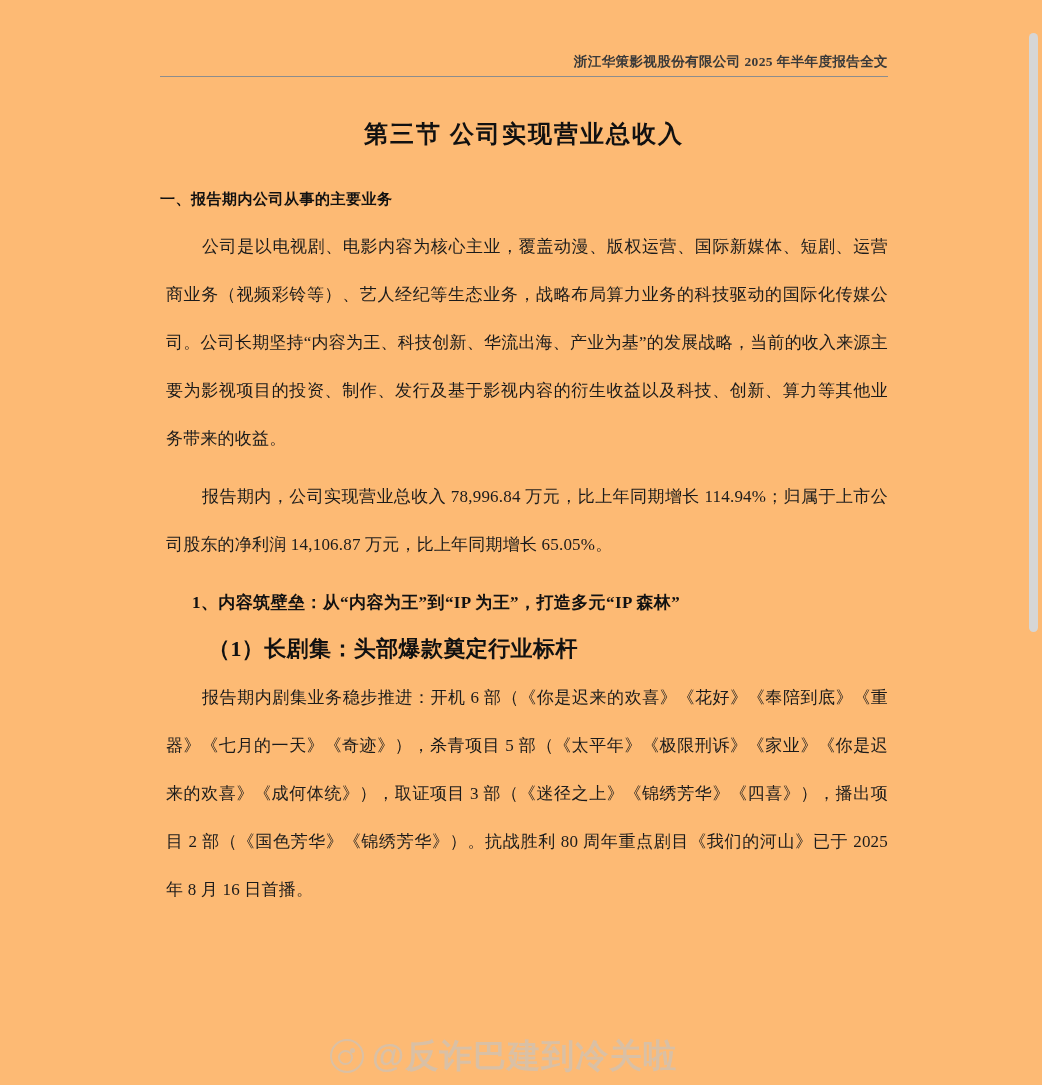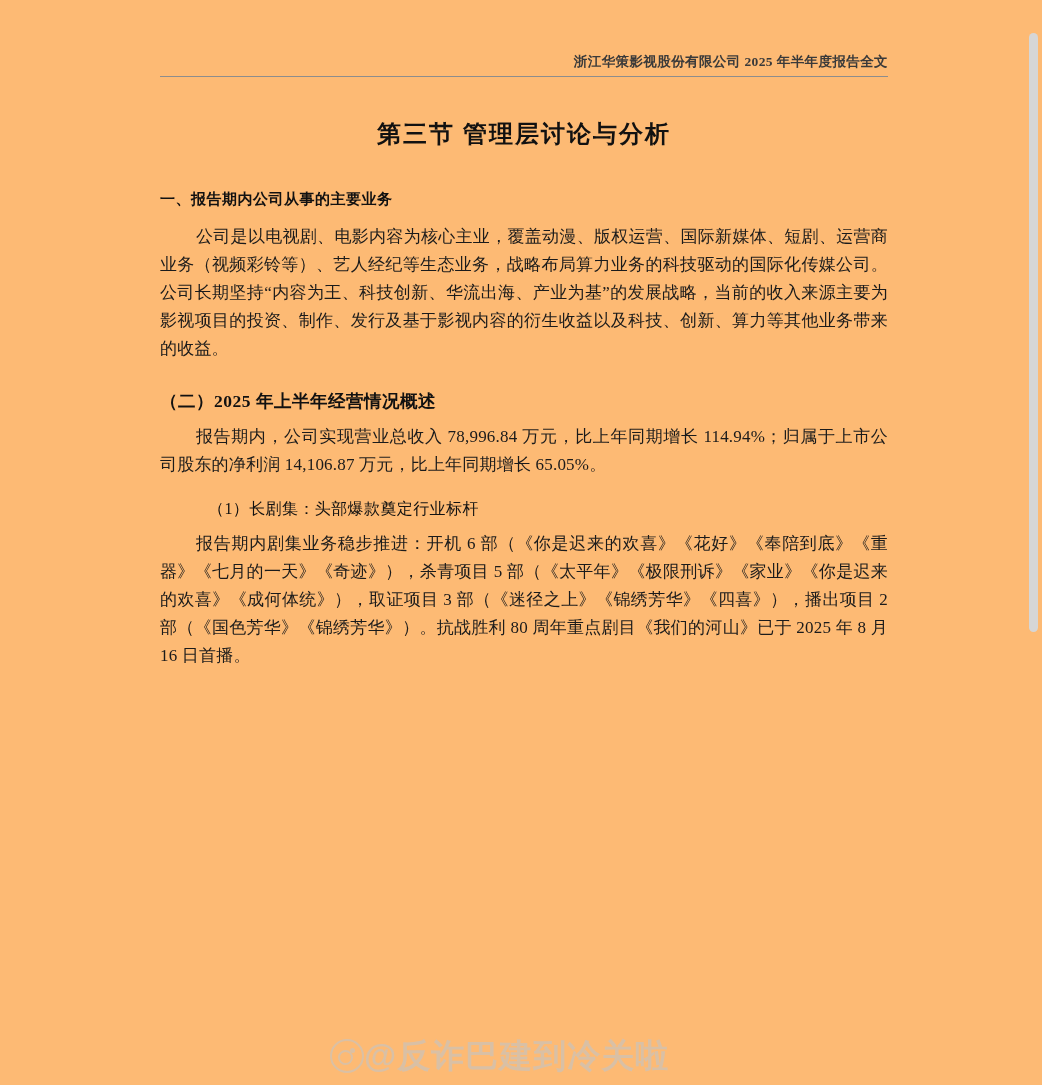--- a/index.html
+++ b/index.html
@@ -95,31 +95,31 @@
     margin: 22px 0 0 0;
     text-indent: 32px;
     font-size: 17px;
     font-weight: 700;
     letter-spacing: 0.4px;
     color: #111;
   }
   h5.heading-4 {
     margin: 20px 0 0 0;
     text-indent: 48px;
-    font-size: 16px;
-    font-weight: 400;
+    font-size: 22px;
+    font-weight: 700;
     letter-spacing: 0.4px;
     color: #111;
   }
 
   p.para {
-    margin: 14px 0 0 0;
+    margin: 14px 0 0 6px;
     text-indent: 36px;
     font-size: 17px;
-    line-height: 28px;
+    line-height: 48px;
     letter-spacing: 0.2px;
     text-align: justify;
     color: #1b1b1b;
     font-family: "Liberation Serif", "DejaVu Serif", serif;
   }
 
   p.para.tight { margin-top: 10px; }
 
   
   #scrollbar-track {
@@ -142,20 +142,21 @@
 
   
   #watermark {
     position: absolute;
     left: 330px;
     top: 1030px;
     width: 420px;
     height: 52px;
     display: flex;
     align-items: center;
+    gap: 8px;
     opacity: 0.50;
     pointer-events: none;
     user-select: none;
   }
   #watermark .wm-logo {
     flex: 0 0 auto;
     width: 30px;
     height: 30px;
     border-radius: 50%;
     border: 2.5px solid #b9c7d4;
@@ -200,32 +201,32 @@
 
 <div id="reader">
 
   <div id="page">
 
     <div class="running-header">浙江华策影视股份有限公司 2025 年半年度报告全文</div>
     <div class="header-rule"></div>
 
     <div class="doc-body">
 
-      <h1 class="section-title">第三节 管理层讨论与分析</h1>
+      <h1 class="section-title">第三节 公司实现营业总收入</h1>
 
       <h2 class="heading-1">一、报告期内公司从事的主要业务</h2>
 
 
       <p class="para">公司是以电视剧、电影内容为核心主业，覆盖动漫、版权运营、国际新媒体、短剧、运营商业务（视频彩铃等）、艺人经纪等生态业务，战略布局算力业务的科技驱动的国际化传媒公司。公司长期坚持“内容为王、科技创新、华流出海、产业为基”的发展战略，当前的收入来源主要为影视项目的投资、制作、发行及基于影视内容的衍生收益以及科技、创新、算力等其他业务带来的收益。</p>
 
-      <h3 class="heading-2">（二）2025 年上半年经营情况概述</h3>
 
 
       <p class="para tight">报告期内，公司实现营业总收入 78,996.84 万元，比上年同期增长 114.94%；归属于上市公司股东的净利润 14,106.87 万元，比上年同期增长 65.05%。</p>
 
+      <h4 class="heading-3">1、内容筑壁垒：从“内容为王”到“IP 为王”，打造多元“IP 森林”</h4>
 
 
       <h5 class="heading-4">（1）长剧集：头部爆款奠定行业标杆</h5>
 
       <p class="para tight">报告期内剧集业务稳步推进：开机 6 部（《你是迟来的欢喜》《花好》《奉陪到底》《重器》《七月的一天》《奇迹》），杀青项目 5 部（《太平年》《极限刑诉》《家业》《你是迟来的欢喜》《成何体统》），取证项目 3 部（《迷径之上》《锦绣芳华》《四喜》），播出项目 2 部（《国色芳华》《锦绣芳华》）。抗战胜利 80 周年重点剧目《我们的河山》已于 2025 年 8 月 16 日首播。</p>
 
     </div>
 
   </div>
 

